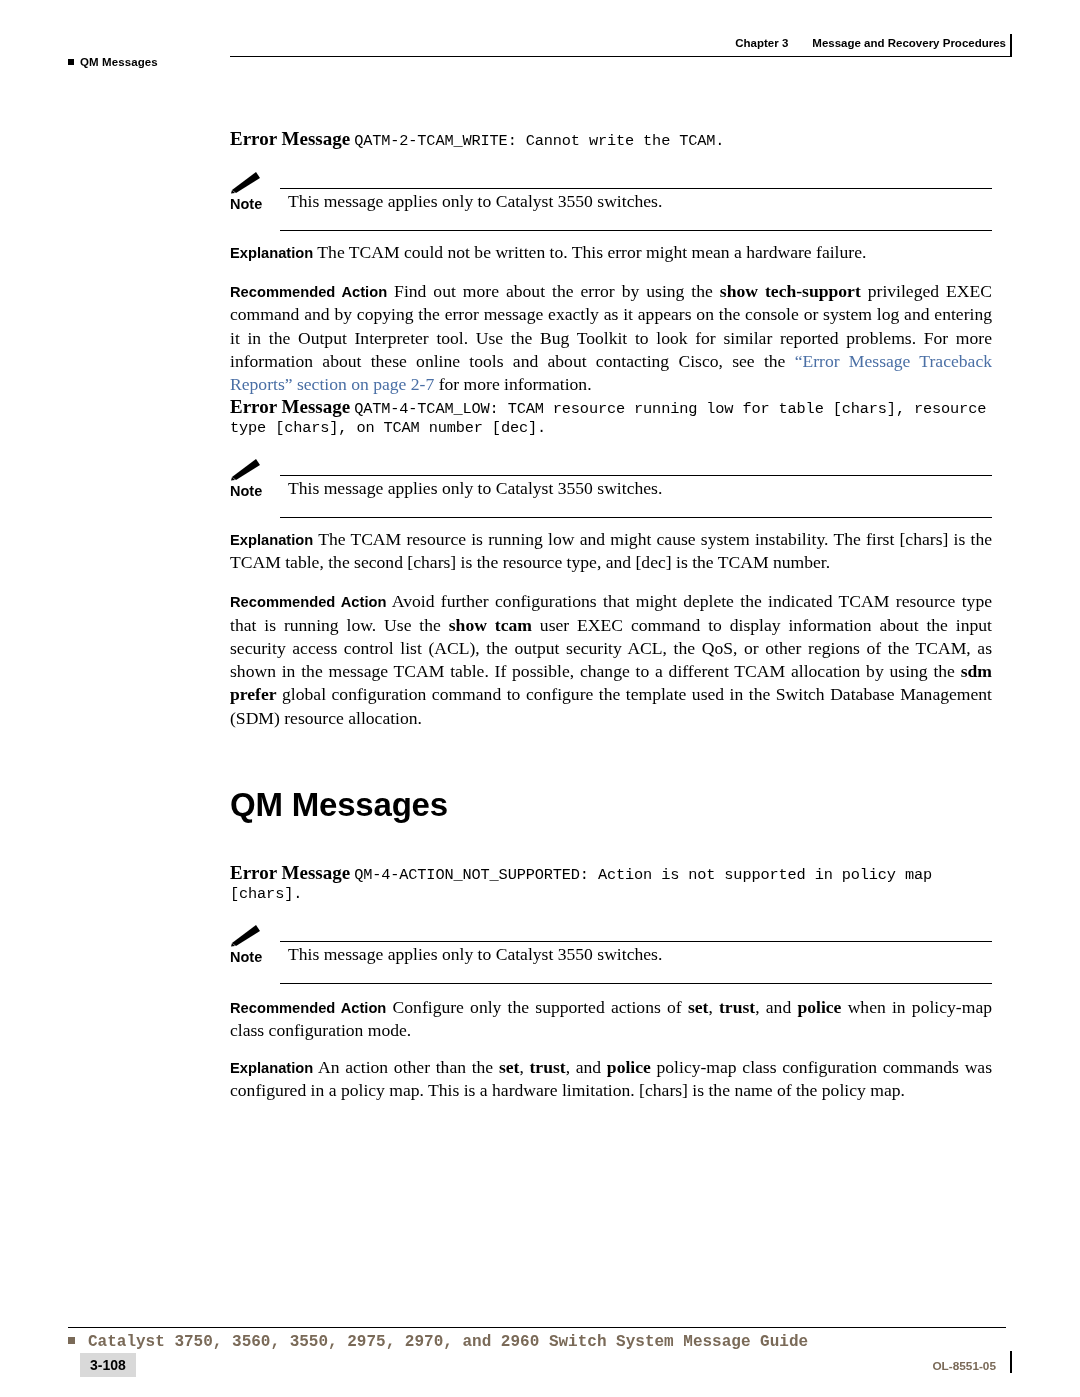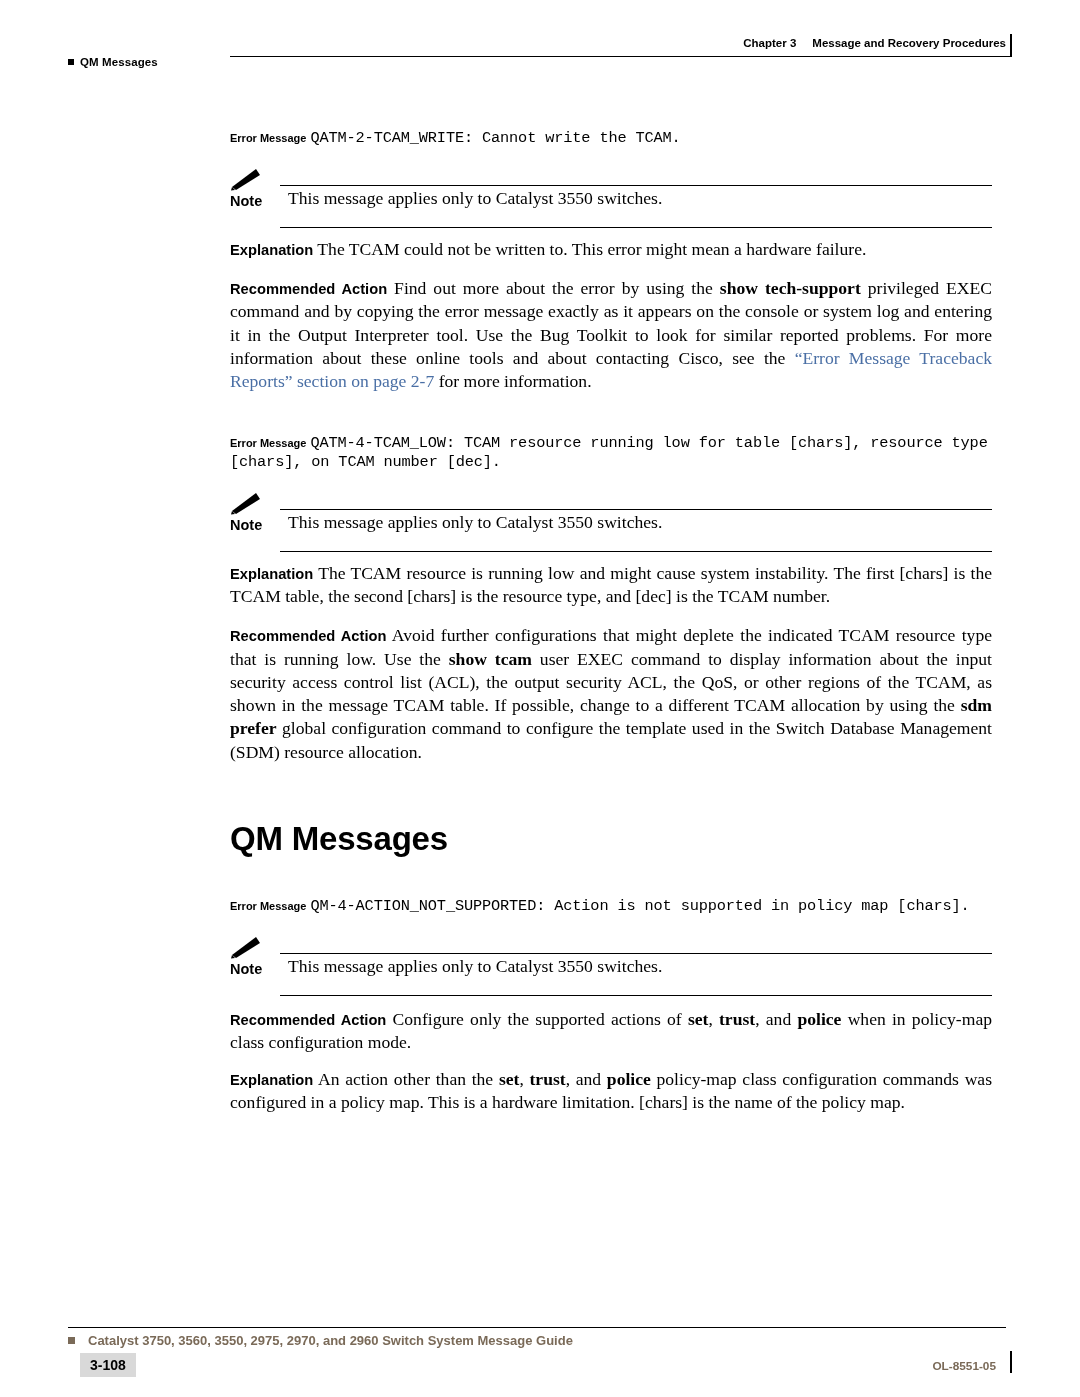--- a/index.html
+++ b/index.html
@@ -43,21 +43,21 @@
   .header-right {
     position: absolute;
     right: 14px;
     top: 7px;
     font-family: "Liberation Sans", sans-serif;
     font-weight: bold;
     font-size: 11.5px;
     text-align: right;
   }
   .header-right .chap {
-    margin-right: 16px;
+    margin-right: 24px;
   }
   .header-rule {
     position: absolute;
     left: 170px;
     right: 8px;
     top: 26px;
     border-top: 1px solid #000;
   }
   .header-tick {
     position: absolute;
@@ -80,23 +80,23 @@
     font-size: 17.6px;
     line-height: 1.32;
     text-align: justify;
     margin-bottom: 0;
   }
 
   .msgblock {
     margin-bottom: 8px;
   }
   .lbl {
-    font-family: Liberation Sans, sans-serif;
-    font-weight: bold;
-    font-size: 11px;
+    font-family: Liberation Serif, serif;
+    font-weight: bold;
+    font-size: 19px;
   }
   .mono {
     font-family: "Liberation Mono", monospace;
     font-size: 15.3px;
     letter-spacing: -0.15px;
   }
 
   
   .note {
     position: relative;
@@ -141,21 +141,21 @@
   }
 
   .block {
     margin-top: 14px;
   }
   .block .lead {
     font-family: "Liberation Sans", sans-serif;
     font-weight: bold;
     font-size: 14.7px;
   }
-  .gap-lg { margin-top: 40px; }
+  .gap-lg { }
   .gap-md { margin-top: 16px; }
 
   .link {
     color: #4a6fa5;
   }
   b.ser { font-family: "Liberation Serif", serif; font-weight: bold; }
 
   h1.section-title {
     font-family: "Liberation Sans", sans-serif;
     font-weight: bold;
@@ -177,23 +177,23 @@
     position: absolute;
     left: 8px;
     right: 14px;
     top: 12px;
     border-top: 1px solid #000;
   }
   .footer-title {
     position: absolute;
     left: 28px;
     top: 18px;
-    font-family: Liberation Sans, sans-serif;
-    font-weight: bold;
-    font-size: 13px;
+    font-family: Liberation Mono, monospace;
+    font-weight: bold;
+    font-size: 16px;
     color: #7a6a58;
   }
   .footer-sq {
     position: absolute;
     left: 8px;
     top: 22px;
     width: 7px;
     height: 7px;
     background: #7a6a58;
   }

